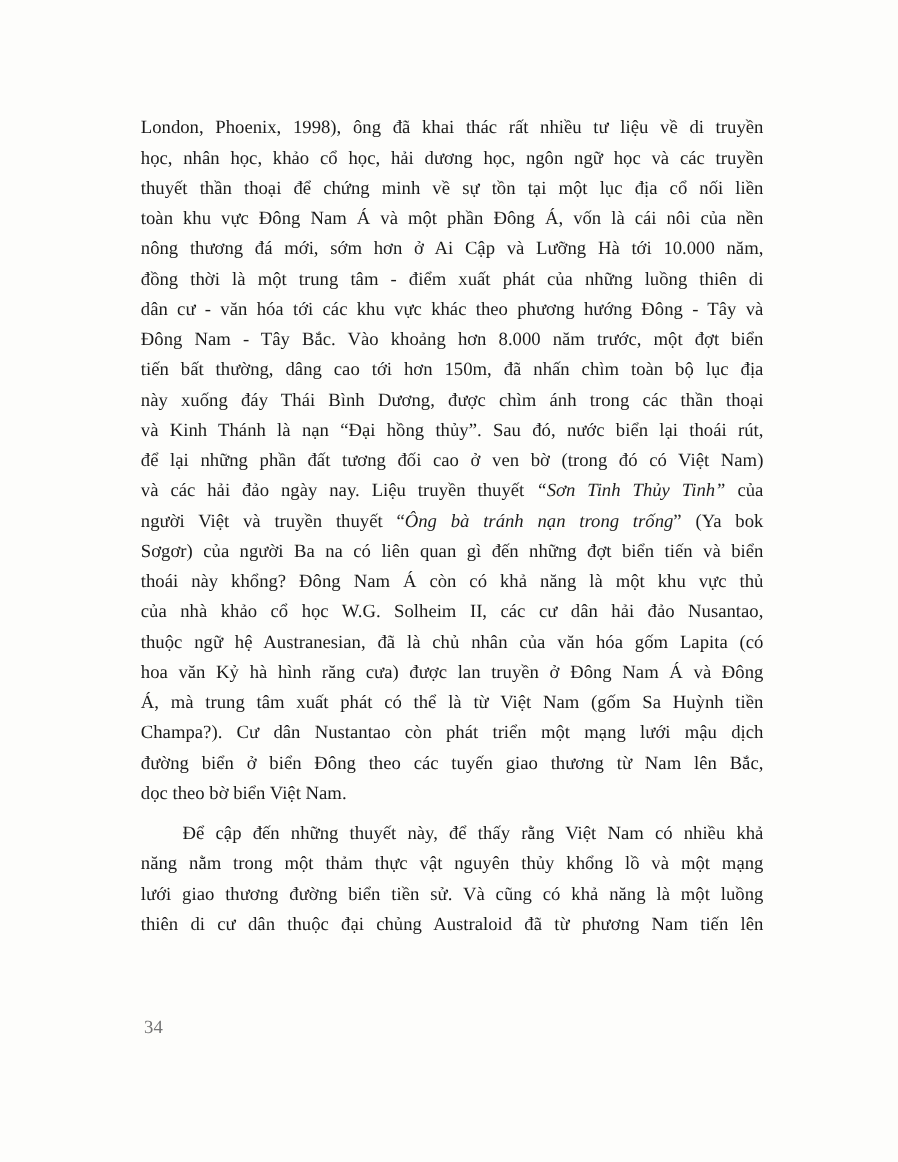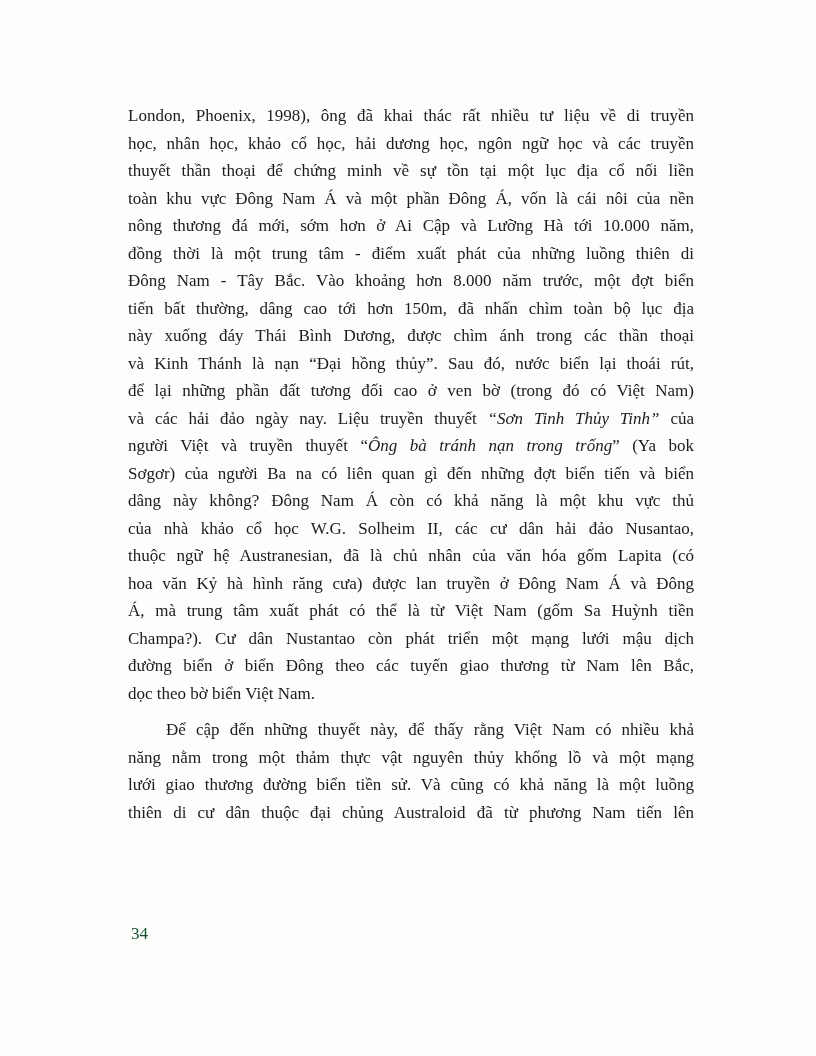--- a/index.html
+++ b/index.html
@@ -44,44 +44,45 @@
   }
   .italic {
     font-style: italic;
   }
   .page-number {
     position: absolute;
     left: 131px;
     top: 920px;
     font-size: 17px;
     line-height: 27px;
-    color: #14532d;
+    color: #737373;
   }
 </style>
 </head>
 <body>
 
 <div class="page">
   <div class="text-block">
       <div class="paragraph">
         <div class="line"><span>London, Phoenix, 1998), ông đã khai thác rất nhiều tư liệu về di truyền</span></div>
         <div class="line"><span>học, nhân học, khảo cổ học, hải dương học, ngôn ngữ học và các truyền</span></div>
         <div class="line"><span>thuyết thần thoại để chứng minh về sự tồn tại một lục địa cổ nối liền</span></div>
         <div class="line"><span>toàn khu vực Đông Nam Á và một phần Đông Á,  vốn là cái nôi của nền</span></div>
         <div class="line"><span>nông thương đá mới, sớm hơn ở Ai Cập và Lưỡng Hà tới 10.000 năm,</span></div>
         <div class="line"><span>đồng thời là một trung tâm - điểm xuất phát của những luồng thiên di</span></div>
+        <div class="line"><span>dân cư - văn hóa tới các khu vực khác theo phương hướng Đông - Tây và</span></div>
         <div class="line"><span>Đông Nam - Tây Bắc. Vào khoảng hơn 8.000 năm trước, một đợt biển</span></div>
         <div class="line"><span>tiến bất thường, dâng cao tới hơn 150m, đã nhấn chìm toàn bộ lục địa</span></div>
         <div class="line"><span>này xuống đáy Thái Bình Dương, được chìm ánh trong các thần thoại</span></div>
         <div class="line"><span>và Kinh Thánh là nạn “Đại hồng thủy”. Sau đó, nước biển lại thoái rút,</span></div>
         <div class="line"><span>để lại những phần đất tương đối cao ở ven bờ (trong đó có Việt Nam)</span></div>
         <div class="line"><span>và các hải đảo ngày nay. Liệu truyền thuyết </span><span class="italic">“Sơn Tinh Thủy Tinh”</span><span> của</span></div>
         <div class="line"><span>người Việt và truyền thuyết “</span><span class="italic">Ông bà tránh nạn trong trống</span><span>” (Ya bok</span></div>
         <div class="line"><span>Sơgơr) của người Ba na có liên quan gì đến những đợt biển tiến và biển</span></div>
-        <div class="line"><span>dâng này không? Đông Nam Á còn có khả năng là một khu vực thủ</span></div>
+        <div class="line"><span>thoái này khổng? Đông Nam Á còn có khả năng là một khu vực thủ</span></div>
         <div class="line"><span>của nhà khảo cổ học W.G. Solheim II, các cư dân hải đảo Nusantao,</span></div>
         <div class="line"><span>thuộc ngữ hệ Austranesian, đã là chủ nhân của văn hóa gốm Lapita (có</span></div>
         <div class="line"><span>hoa văn Kỷ hà hình răng cưa) được lan truyền ở Đông Nam Á và Đông</span></div>
         <div class="line"><span>Á, mà trung tâm xuất phát có thể là từ Việt Nam (gốm Sa Huỳnh tiền</span></div>
         <div class="line"><span>Champa?). Cư dân Nustantao còn phát triển một mạng lưới mậu dịch</span></div>
         <div class="line"><span>đường biển ở biển Đông theo các tuyến giao thương từ Nam lên Bắc,</span></div>
         <div class="line no-justify"><span>dọc theo bờ biển Việt Nam.</span></div>
       </div>
       <div class="paragraph indent">
         <div class="line"><span>Để cập đến những thuyết này, để thấy rằng Việt Nam có nhiều khả</span></div>

